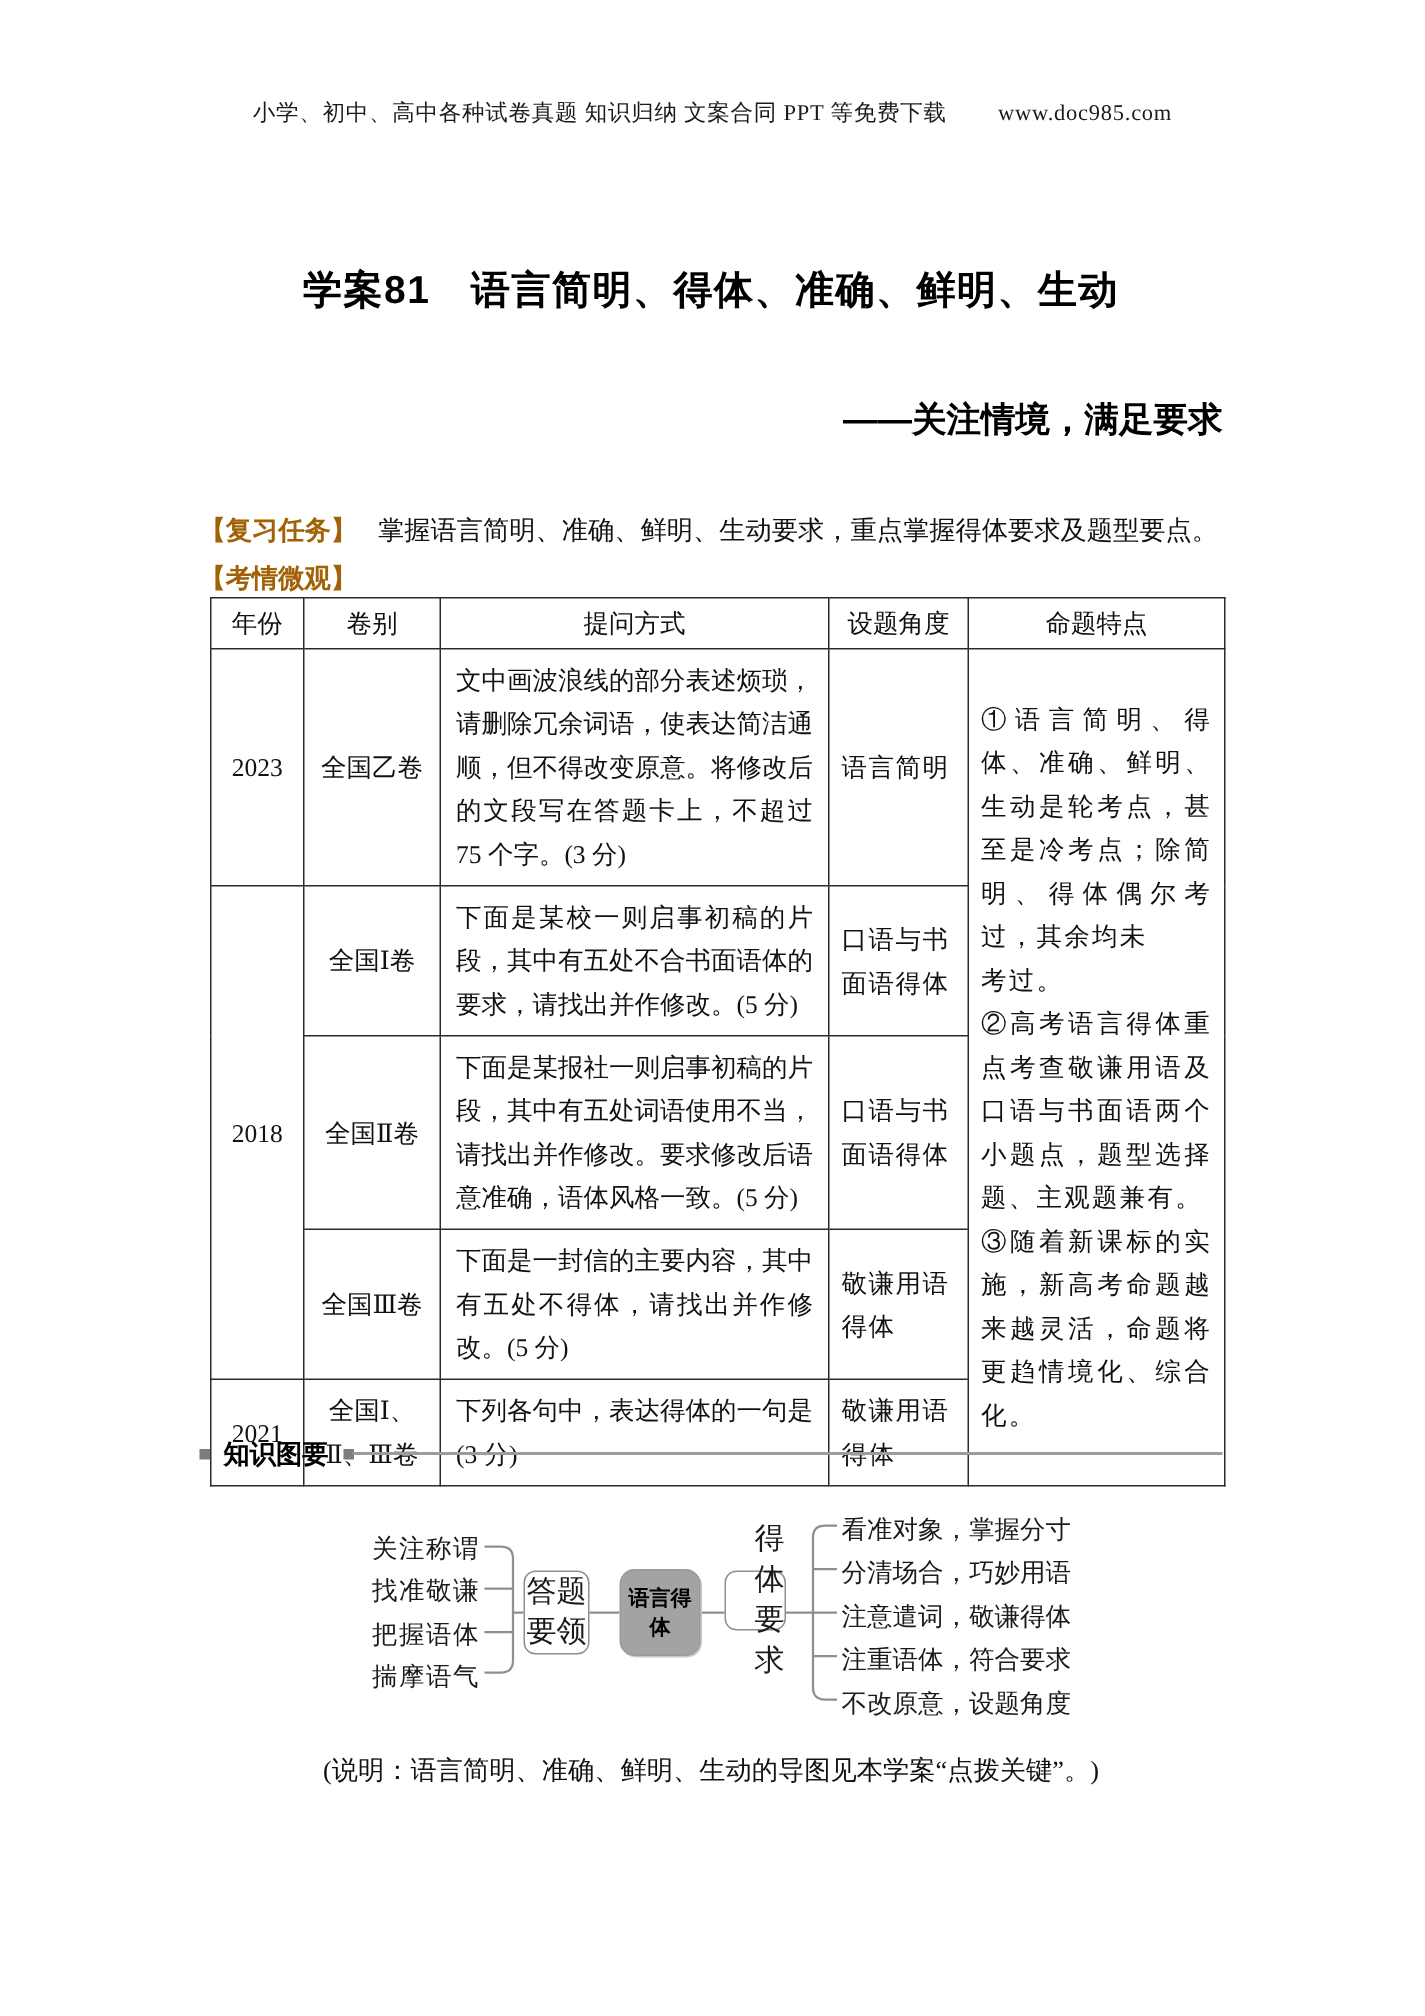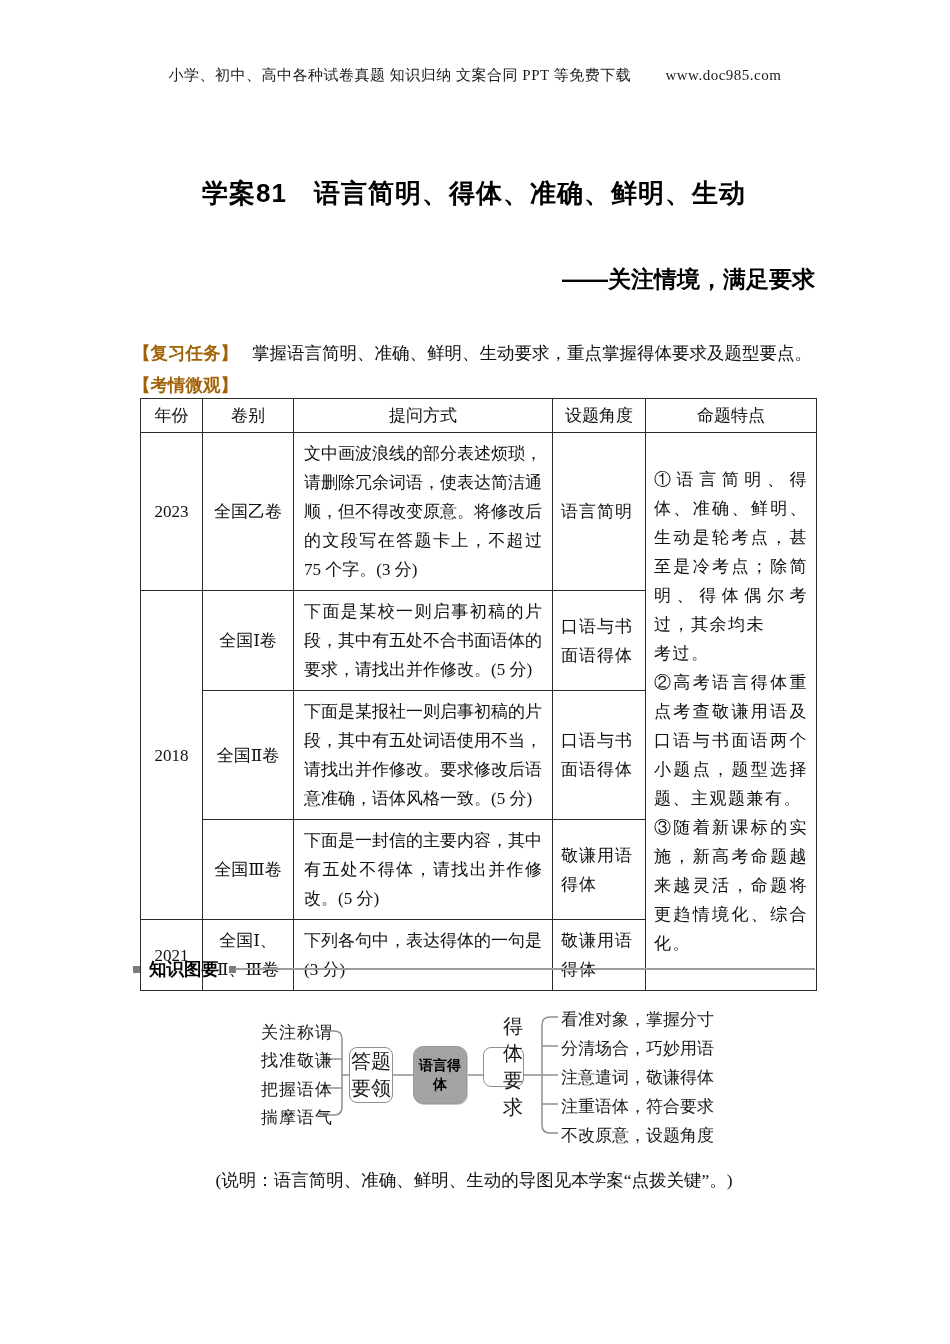--- a/index.html
+++ b/index.html
@@ -46,21 +46,21 @@
                     display:flex; align-items:center; }
   .sq { width:7px; height:7px; background:#7d7d7d; flex:0 0 aupx; }
   .section-header .label { font-family:"Liberation Sans","DejaVu Sans",sans-serif;
                            font-weight:bold; font-size:17.5px; color:#000; margin:0 10px 0 9px; }
   .section-header .rule { flex:1; height:2px; background:#9c9c9c; margin-left:-1px; }
 
   
   .diagram { position:absolute; top:1005px; left:133px; width:682px; height:160px; }
   .diagram svg { position:absolute; inset:0; }
   .ditem { position:absolute; height:20px; font-size:17px; color:#1a1a1a; white-space:nowrap; }
-  .ditem.l { left:128px; letter-spacing:1px;text-align:right; }
+  .ditem.l { left:115px; letter-spacing:1px;text-align:right; }
   .ditem.r { left:428px; }
   .dbox { position:absolute; display:flex; align-items:center; justify-content:center;
           text-align:center; border:1.4px solid #8f8f8f; border-radius:8px;
           background:#fff; font-size:20px; line-height:1.35; color:#1a1a1a; }
   .dbox.center { background:#a3a3a3; border:1.6px solid #9a9a9a; border-radius:10px;
                  font-family:"Liberation Sans","DejaVu Sans",sans-serif;
                  font-weight:bold; font-size:14px; color:#000;
                  box-shadow:1px 1px 0 #c8c8c8; }
 
   

